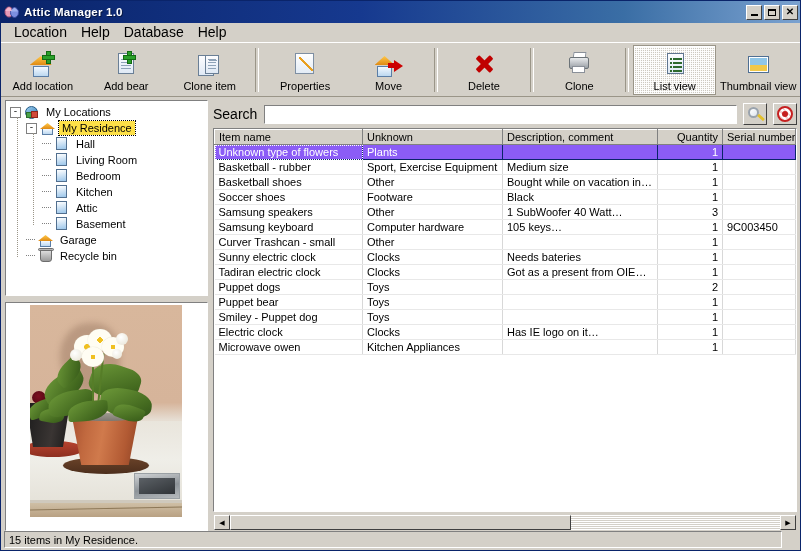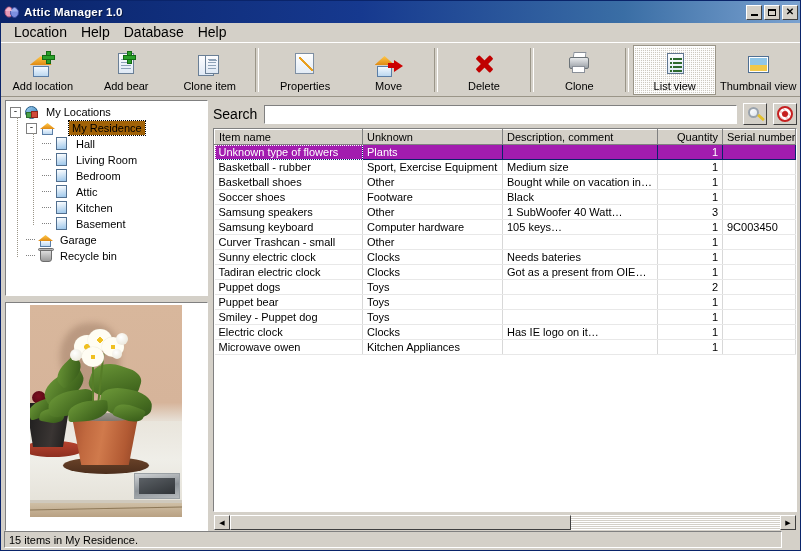--- a/index.html
+++ b/index.html
@@ -97,21 +97,21 @@
   .photo-pane{
     margin-top:6px;flex:1 1 auto;position:relative;overflow:hidden;
     background:#fff;
     border-top:1px solid #808080;border-left:1px solid #808080;
     border-right:1px solid #fff;border-bottom:1px solid #fff;
     box-sizing:border-box;
   }
   
   .tnode{display:flex;align-items:center;height:16px;white-space:nowrap;font-size:11px;}
   .tnode .lbl{padding:0 3px;line-height:14px;}
-  .tnode.sel .lbl{background:#a16207;color:#000;outline:1px dotted #000;margin-left:10px;}
+  .tnode.sel .lbl{background:#fde047;color:#000;outline:1px dotted #000;}
   .expander{
     width:9px;height:9px;border:1px solid #808080;background:#fff;
     display:inline-flex;align-items:center;justify-content:center;
     font-size:9px;line-height:7px;color:#000;font-family:"Liberation Mono",monospace;
     margin-right:3px;flex:0 0 9px;
   }
   .dotline{width:9px;height:1px;border-top:1px dotted #808080;margin-right:3px;flex:0 0 9px;}
   .ticon{width:16px;height:14px;margin-right:3px;position:relative;flex:0 0 16px;}
   .vline{position:absolute;border-left:1px dotted #9a9588;}
   
@@ -152,21 +152,21 @@
     padding:1px 4px;height:15px;box-sizing:border-box;
     font-size:11px;color:#000;white-space:nowrap;overflow:hidden;
   }
   table.grid th.num{text-align:right;}
   table.grid td{
     border-right:1px solid #d8d8d8;border-bottom:1px solid #e8e8e8;
     padding:0 4px;height:15px;line-height:14px;box-sizing:border-box;
     white-space:nowrap;overflow:hidden;color:#000;
   }
   table.grid td.num{text-align:right;}
-  tr.sel td{background:#a21caf;color:#fff;border-right-color:#0a246a;border-bottom-color:#0a246a;}
+  tr.sel td{background:#8b5cf6;color:#fff;border-right-color:#0a246a;border-bottom-color:#0a246a;}
   tr.sel td:first-child{outline:1px dotted #fff;outline-offset:-1px;}
   .filler{flex:1 1 auto;background:#fff;}
   
   .hscroll{
     height:17px;flex:0 0 17px;display:flex;align-items:stretch;
     background-image:
       repeating-linear-gradient(0deg,#fff 0 1px,#d4d0c8 1px 2px),
       repeating-linear-gradient(90deg,#fff 0 1px,#d4d0c8 1px 2px);
     background-color:#e8e6e0;
     border:1px solid #d4d0c8;box-sizing:border-box;
@@ -460,29 +460,29 @@
               <i class="ico-page"></i>
             </span>
           <span class="lbl">Bedroom</span>
         </div>
 
         <div class="tnode" style="padding-left:32px">
           <span class="dotline"></span>
           <span class="ticon">
               <i class="ico-page"></i>
             </span>
-          <span class="lbl">Attic</span>
+          <span class="lbl">Kitchen</span>
         </div>
 
         <div class="tnode" style="padding-left:32px">
           <span class="dotline"></span>
           <span class="ticon">
               <i class="ico-page"></i>
             </span>
-          <span class="lbl">Kitchen</span>
+          <span class="lbl">Attic</span>
         </div>
 
         <div class="tnode" style="padding-left:32px">
           <span class="dotline"></span>
           <span class="ticon">
               <i class="ico-page"></i>
             </span>
           <span class="lbl">Basement</span>
         </div>
 

